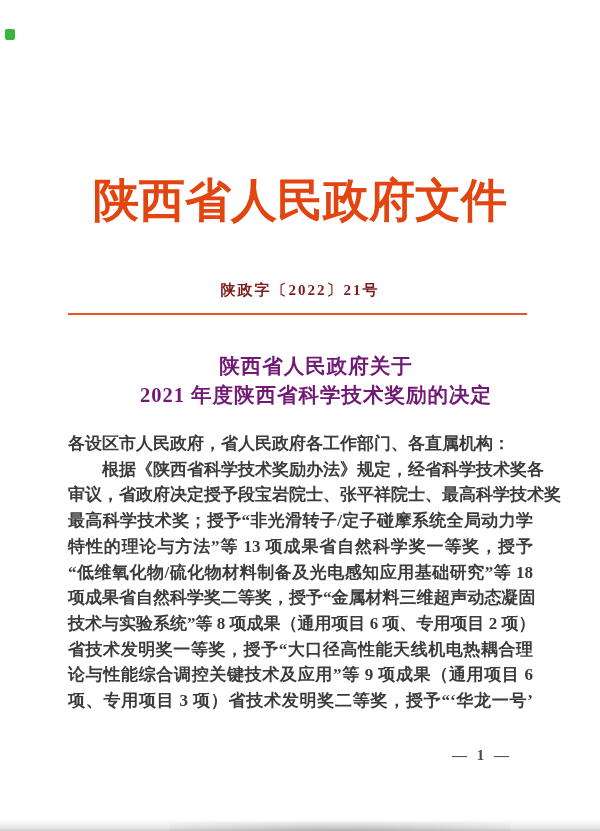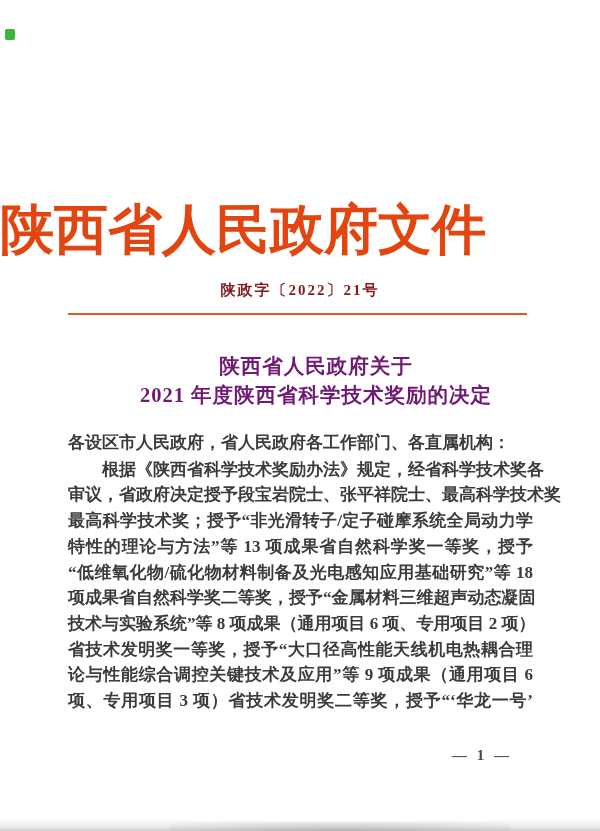--- a/index.html
+++ b/index.html
@@ -23,27 +23,26 @@
     width: 10px;
     height: 11px;
     background: #3cb53c;
     border-radius: 2px;
   }
   .masthead {
     position: absolute;
     left: 0;
     top: 170px;
     width: 100%;
-    text-align: left;
-    font-size: 54px;
+    text-align: center;
+    font-size: 46px;
     font-weight: 700;
     letter-spacing: 0px;
     color: #e2450f;
     white-space: nowrap;
-    margin-top: 24px;
   }
   .doc-number {
     position: absolute;
     left: 0;
     top: 281px;
     width: 100%;
     text-align: center;
     font-size: 15px;
     font-weight: 600;
     letter-spacing: 2px;
@@ -81,21 +80,20 @@
   }
   .body-line {
     text-align: justify;
     text-align-last: justify;
     white-space: nowrap;
     overflow: visible;
   }
   .body-line.no-just {
     text-align: left;
     text-align-last: left;
-    font-family: Liberation Mono, monospace;
   }
   .page-number {
     position: absolute;
     top: 747px;
     right: 88px;
     font-size: 15px;
     letter-spacing: 3px;
     color: #4a4a4a;
     font-weight: 600;
   }

